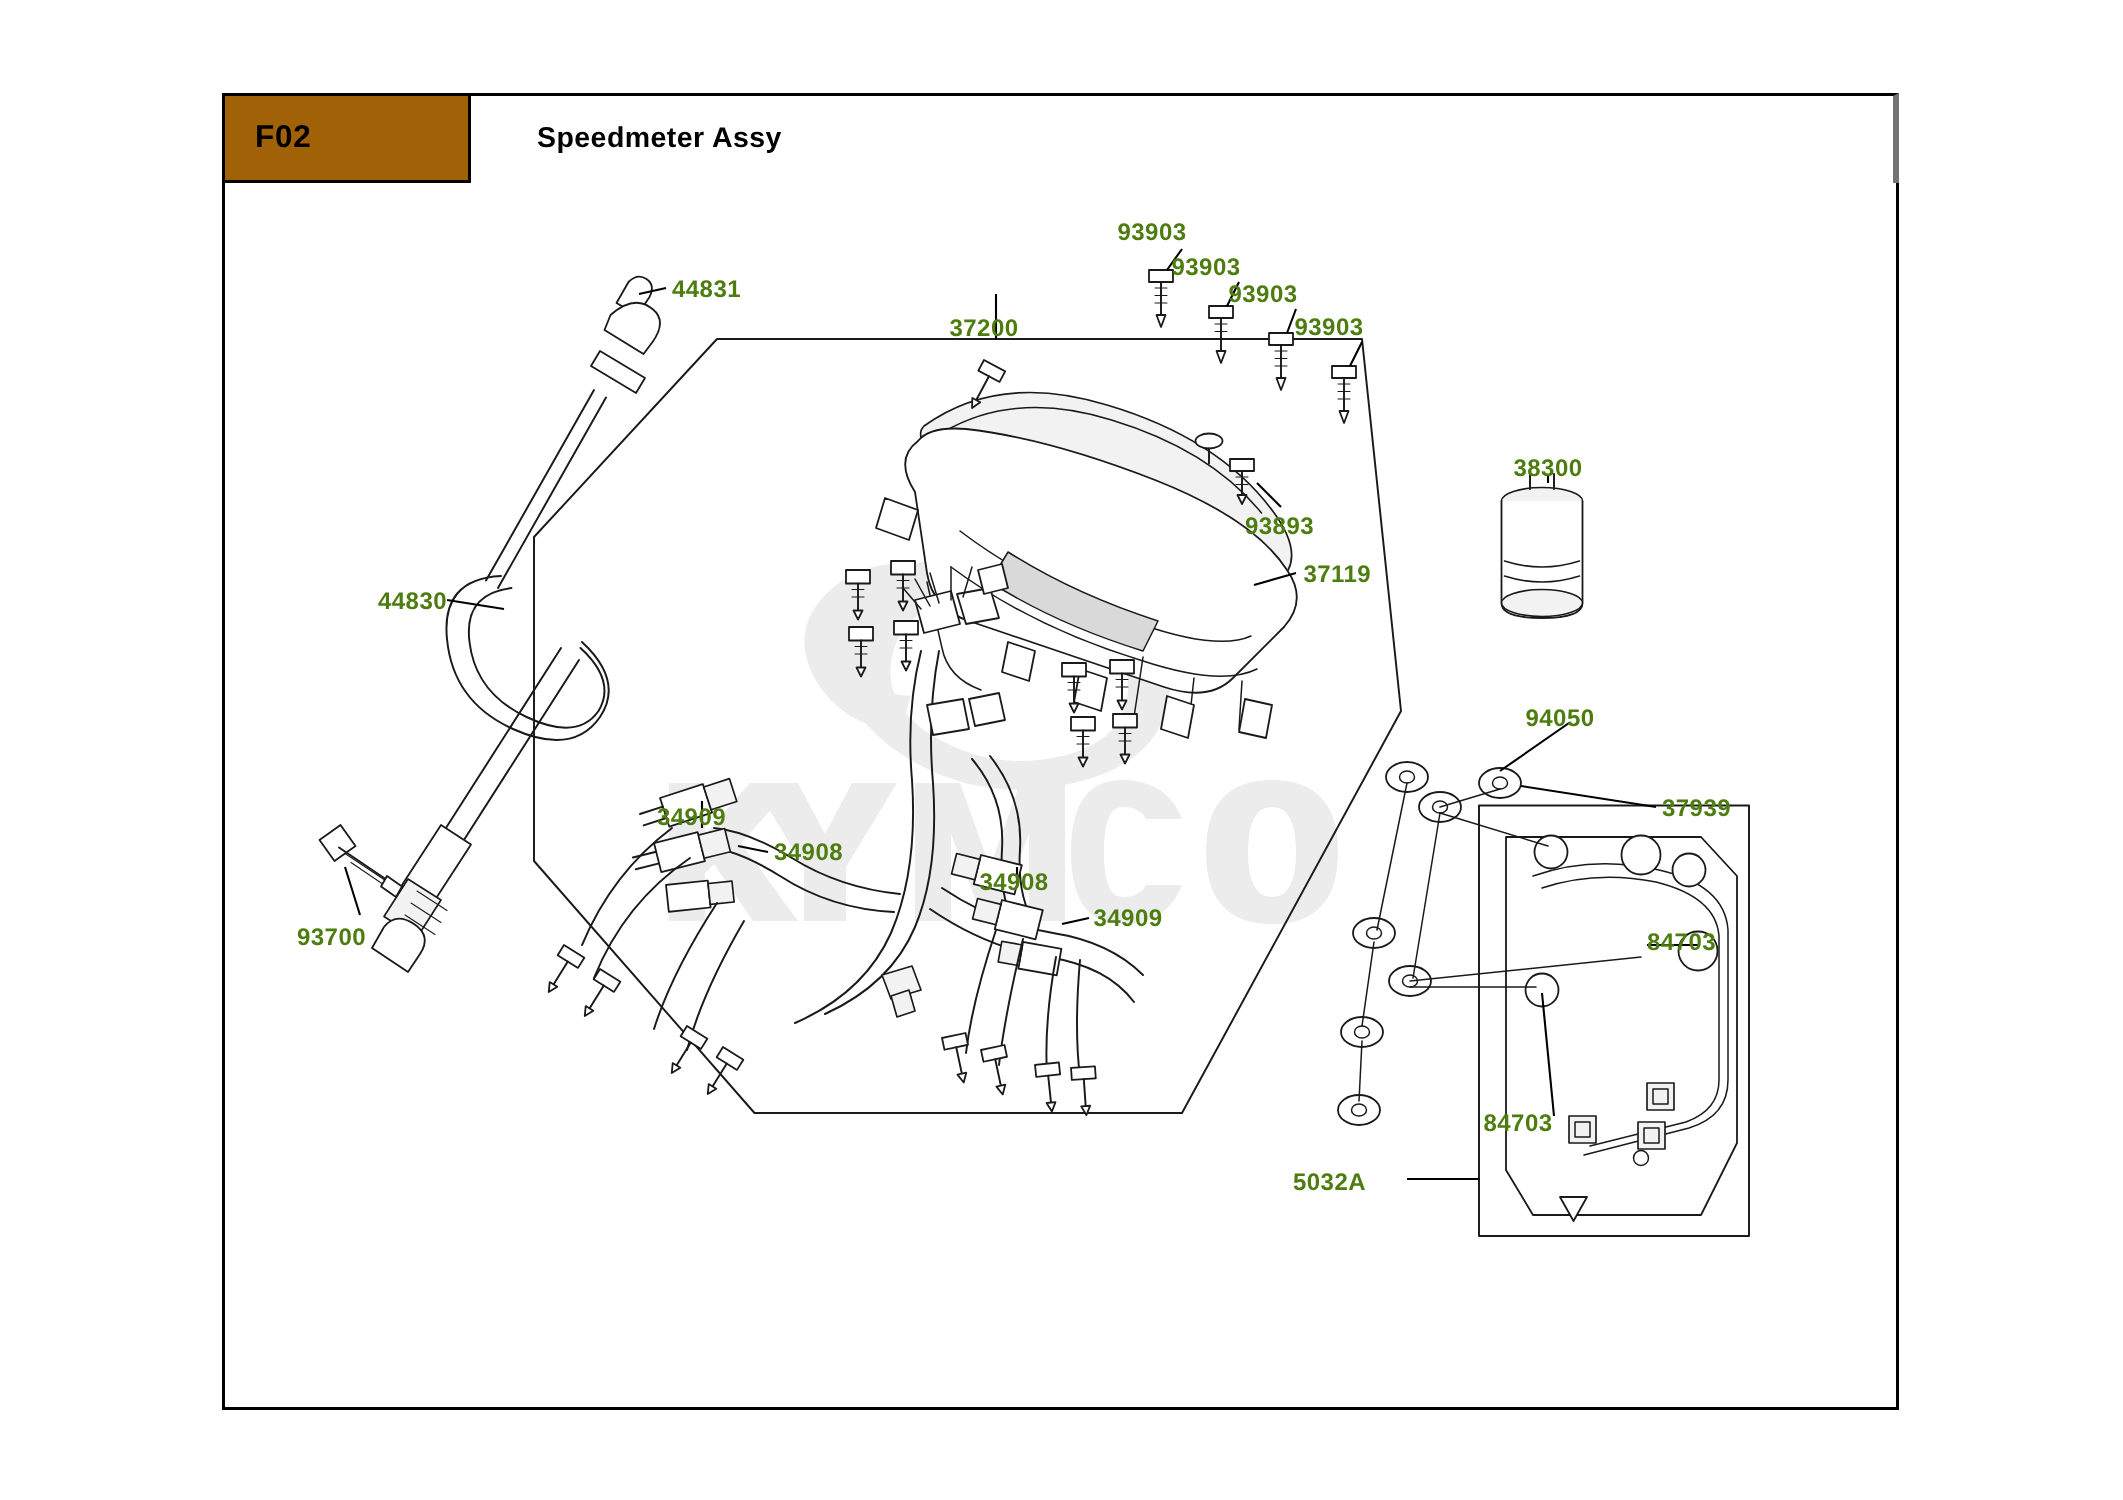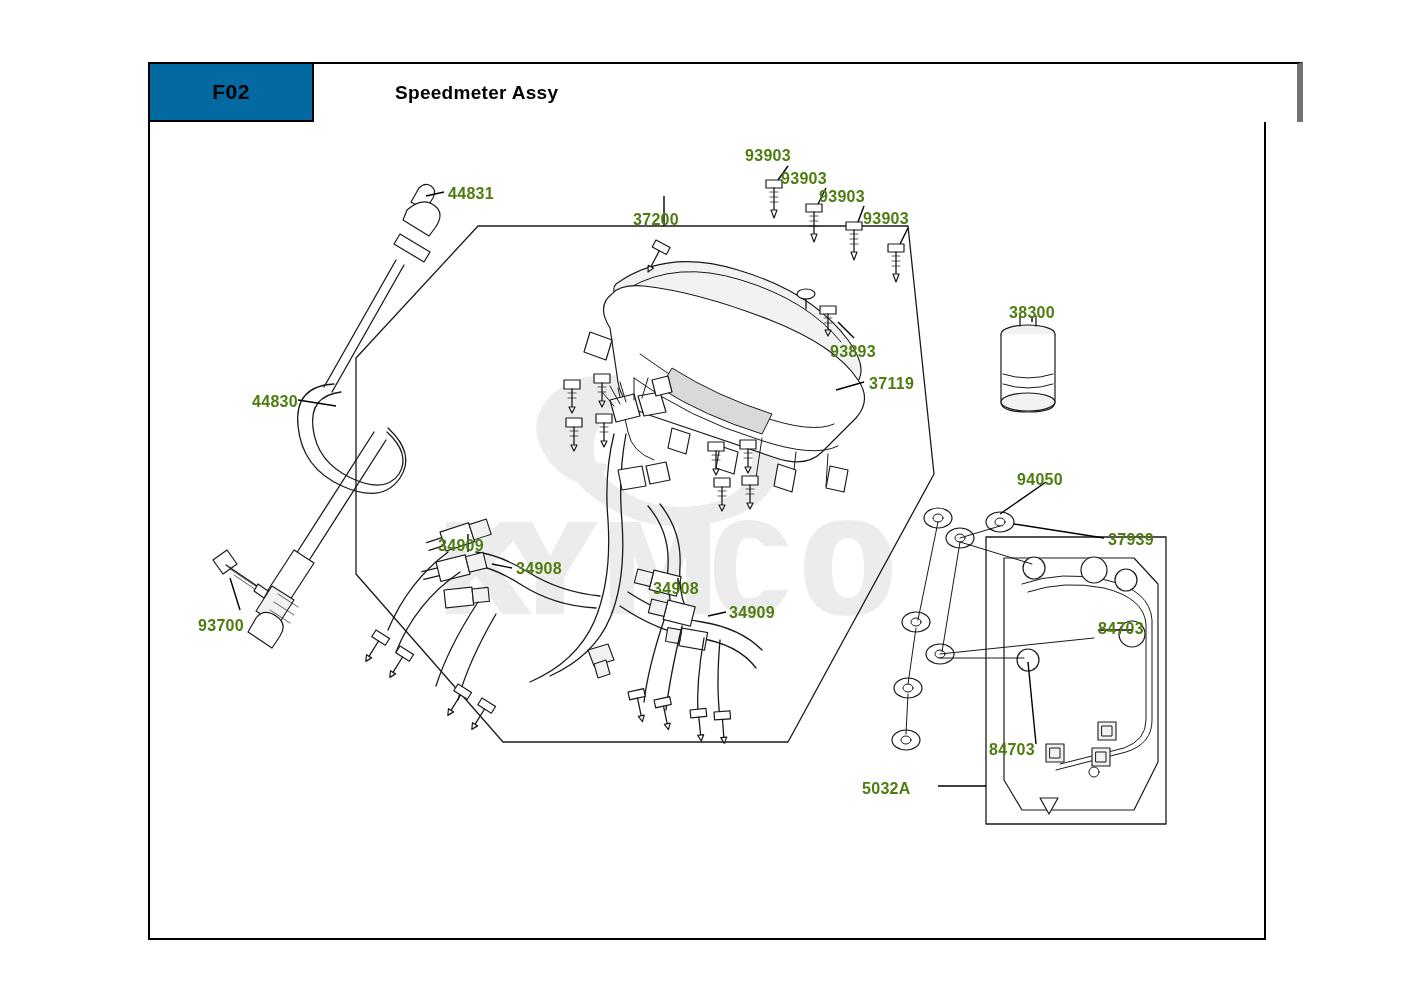--- a/index.html
+++ b/index.html
@@ -37,42 +37,41 @@
   .title-cell {
     position: absolute;
     left: 148px;
     top: 62px;
     width: 166px;
     height: 60px;
     border: 2px solid #000;
     box-sizing: border-box;
     display: flex;
     align-items: center;
-    justify-content: center;
-    background: #0369a1;
+    background: #a16207;
+    padding-left: 20px;
   }
   .title-cell span {
     font-size: 21px;
     font-weight: bold;
     letter-spacing: 0.5px;
   }
 
   .title-bar {
     position: absolute;
     left: 314px;
     top: 62px;
     width: 952px;
     height: 60px;
     border-top: 2px solid #000;
-    border-right: 6px solid #737373;
+    border-right: 4px solid #737373;
     box-sizing: border-box;
     display: flex;
     align-items: center;
     background: #fff;
-    margin-left: 37px;
   }
   .title-bar span {
     font-size: 19px;
     font-weight: bold;
     margin-left: 44px;
     letter-spacing: 0.3px;
   }
 
   .page-number {
     position: absolute;

